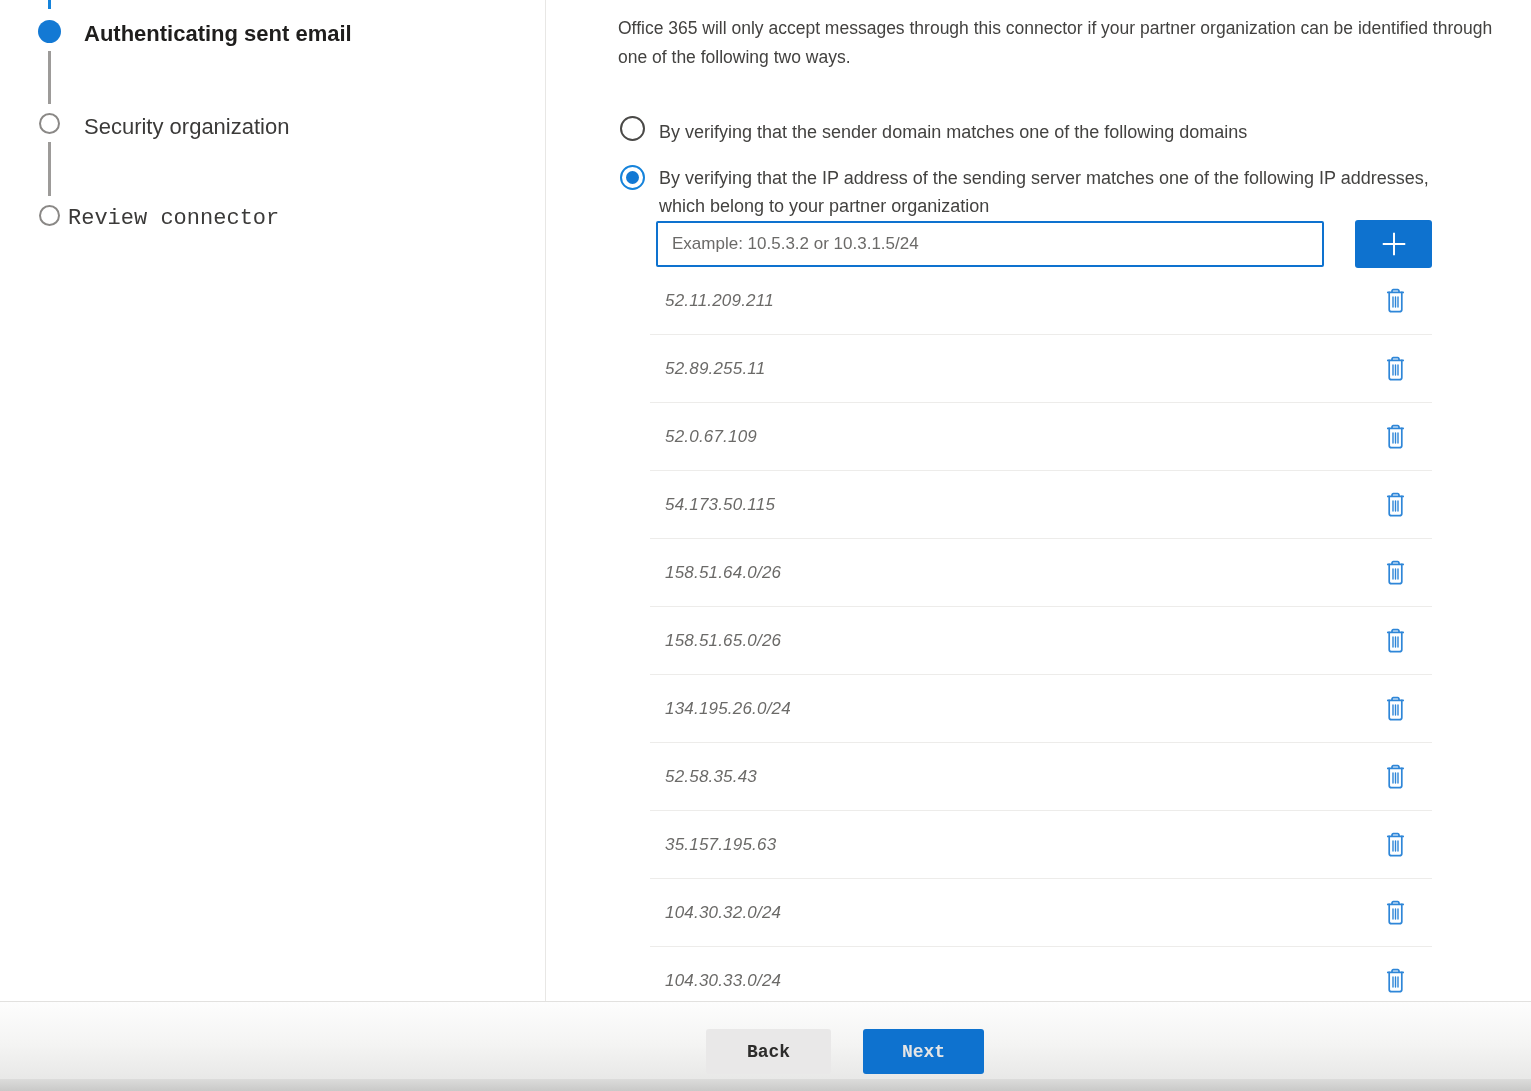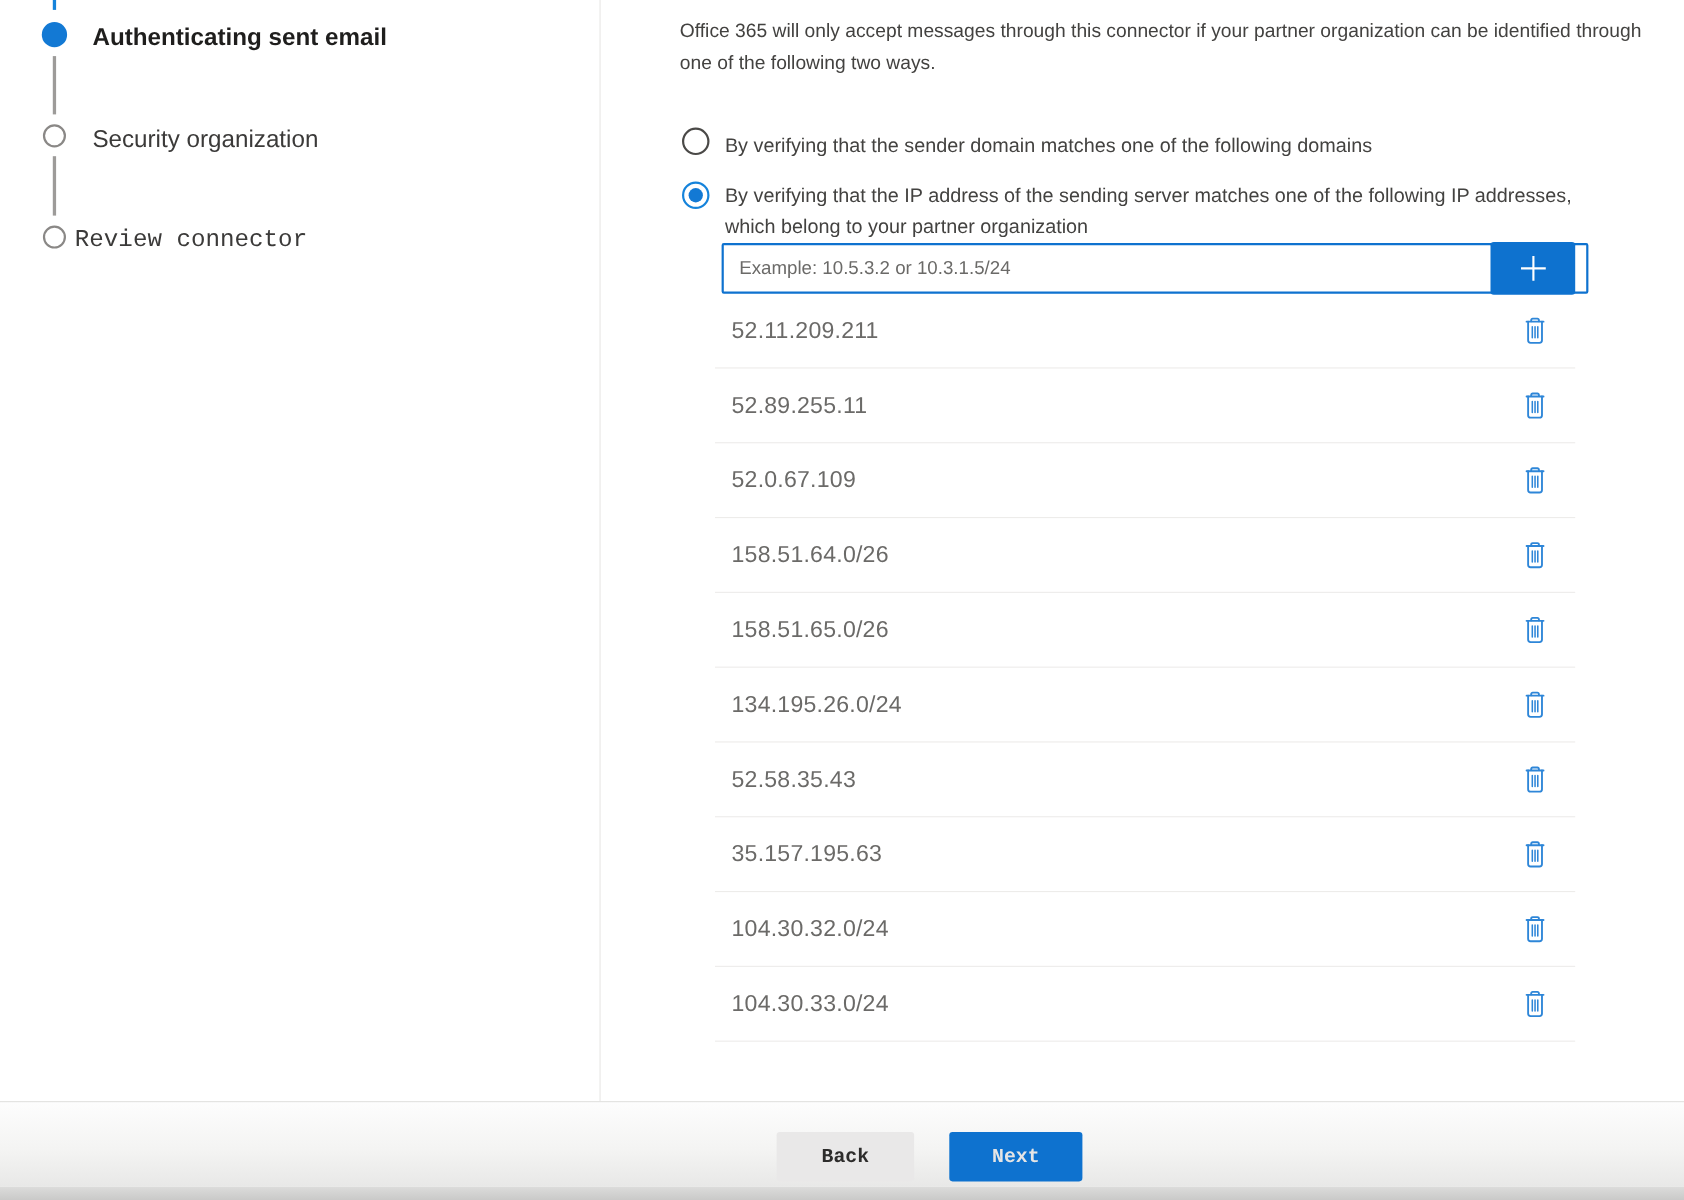--- a/index.html
+++ b/index.html
@@ -37,38 +37,38 @@
   
   .intro{left:618px;top:14px;width:908px;font-size:17.5px;line-height:29px;color:var(--text-body);}
 
   .radio-outer{width:25px;height:25px;border-radius:50%;background:#fff;}
   .radio-outer.off{border:2px solid #4A4947;}
   .radio-outer.on{border:2px solid var(--accent-bright);display:flex;align-items:center;justify-content:center;}
   .radio-dot{width:13px;height:13px;border-radius:50%;background:#1379D4;}
   .radio-label{font-size:18px;line-height:28px;color:var(--text-body);cursor:default;}
 
   .ip-input{
-    left:656px;top:221px;width:788px;height:46px;
+    left:656px;top:221px;width:668px;height:46px;
     border:2px solid var(--accent);border-radius:2px;
     padding:0 14px;font-size:17px;color:#2d2d2d;outline:none;
     font-family:"Liberation Sans", sans-serif;
   }
   .ip-input::placeholder{color:var(--text-muted);opacity:1;}
   .add-btn{
     left:1355px;top:220px;width:77px;height:48px;
     background:var(--accent);border:none;border-radius:3px;
     display:flex;align-items:center;justify-content:center;cursor:pointer;
   }
 
   .ip-list{left:650px;top:267px;width:782px;}
   .ip-row{
     height:68px;display:flex;align-items:center;justify-content:space-between;
     padding:0 24px 0 15px;border-bottom:1px solid var(--divider);
   }
-  .ip-text{font-size:21px;color:var(--text-muted);letter-spacing:.2px;}
+  .ip-text{font-size:17px;color:var(--text-muted);letter-spacing:.2px;font-style:italic;}
   .trash-btn{background:none;border:none;cursor:pointer;padding:2px;line-height:0;}
 
   
   .footer{
     left:0;top:1001px;width:1531px;height:78px;
     border-top:1px solid #E2E1DF;
     background:linear-gradient(180deg,#FDFDFD 0%,#F4F4F3 55%,#E8E8E7 100%);
   }
   .btn{
     position:absolute;top:27px;height:45px;border:none;border-radius:3px;
@@ -148,20 +148,31 @@
     <button class="trash-btn" aria-label="Delete">
       <svg width="21" height="26" viewBox="0 0 21 26" fill="none" stroke="#2E86D8" stroke-width="1.7" stroke-linecap="round">
         <path d="M7 4 V3 A1.3 1.3 0 0 1 8.3 1.7 H12.7 A1.3 1.3 0 0 1 14 3 V4"></path>
         <path d="M2.8 4.4 H18.2"></path>
         <path d="M4.2 4.4 V21.4 A2.3 2.3 0 0 0 6.5 23.7 H14.5 A2.3 2.3 0 0 0 16.8 21.4 V4.4"></path>
         <path d="M8 9 V19 M10.5 9 V19 M13 9 V19" stroke-width="1.4"></path>
       </svg>
     </button>
   </div>
 
+  <div class="ip-row">
+    <span class="ip-text">54.173.50.115</span>
+    <button class="trash-btn" aria-label="Delete">
+      <svg width="21" height="26" viewBox="0 0 21 26" fill="none" stroke="#2E86D8" stroke-width="1.7" stroke-linecap="round">
+        <path d="M7 4 V3 A1.3 1.3 0 0 1 8.3 1.7 H12.7 A1.3 1.3 0 0 1 14 3 V4"></path>
+        <path d="M2.8 4.4 H18.2"></path>
+        <path d="M4.2 4.4 V21.4 A2.3 2.3 0 0 0 6.5 23.7 H14.5 A2.3 2.3 0 0 0 16.8 21.4 V4.4"></path>
+        <path d="M8 9 V19 M10.5 9 V19 M13 9 V19" stroke-width="1.4"></path>
+      </svg>
+    </button>
+  </div>
 
   <div class="ip-row">
     <span class="ip-text">158.51.64.0/26</span>
     <button class="trash-btn" aria-label="Delete">
       <svg width="21" height="26" viewBox="0 0 21 26" fill="none" stroke="#2E86D8" stroke-width="1.7" stroke-linecap="round">
         <path d="M7 4 V3 A1.3 1.3 0 0 1 8.3 1.7 H12.7 A1.3 1.3 0 0 1 14 3 V4"></path>
         <path d="M2.8 4.4 H18.2"></path>
         <path d="M4.2 4.4 V21.4 A2.3 2.3 0 0 0 6.5 23.7 H14.5 A2.3 2.3 0 0 0 16.8 21.4 V4.4"></path>
         <path d="M8 9 V19 M10.5 9 V19 M13 9 V19" stroke-width="1.4"></path>
       </svg>

